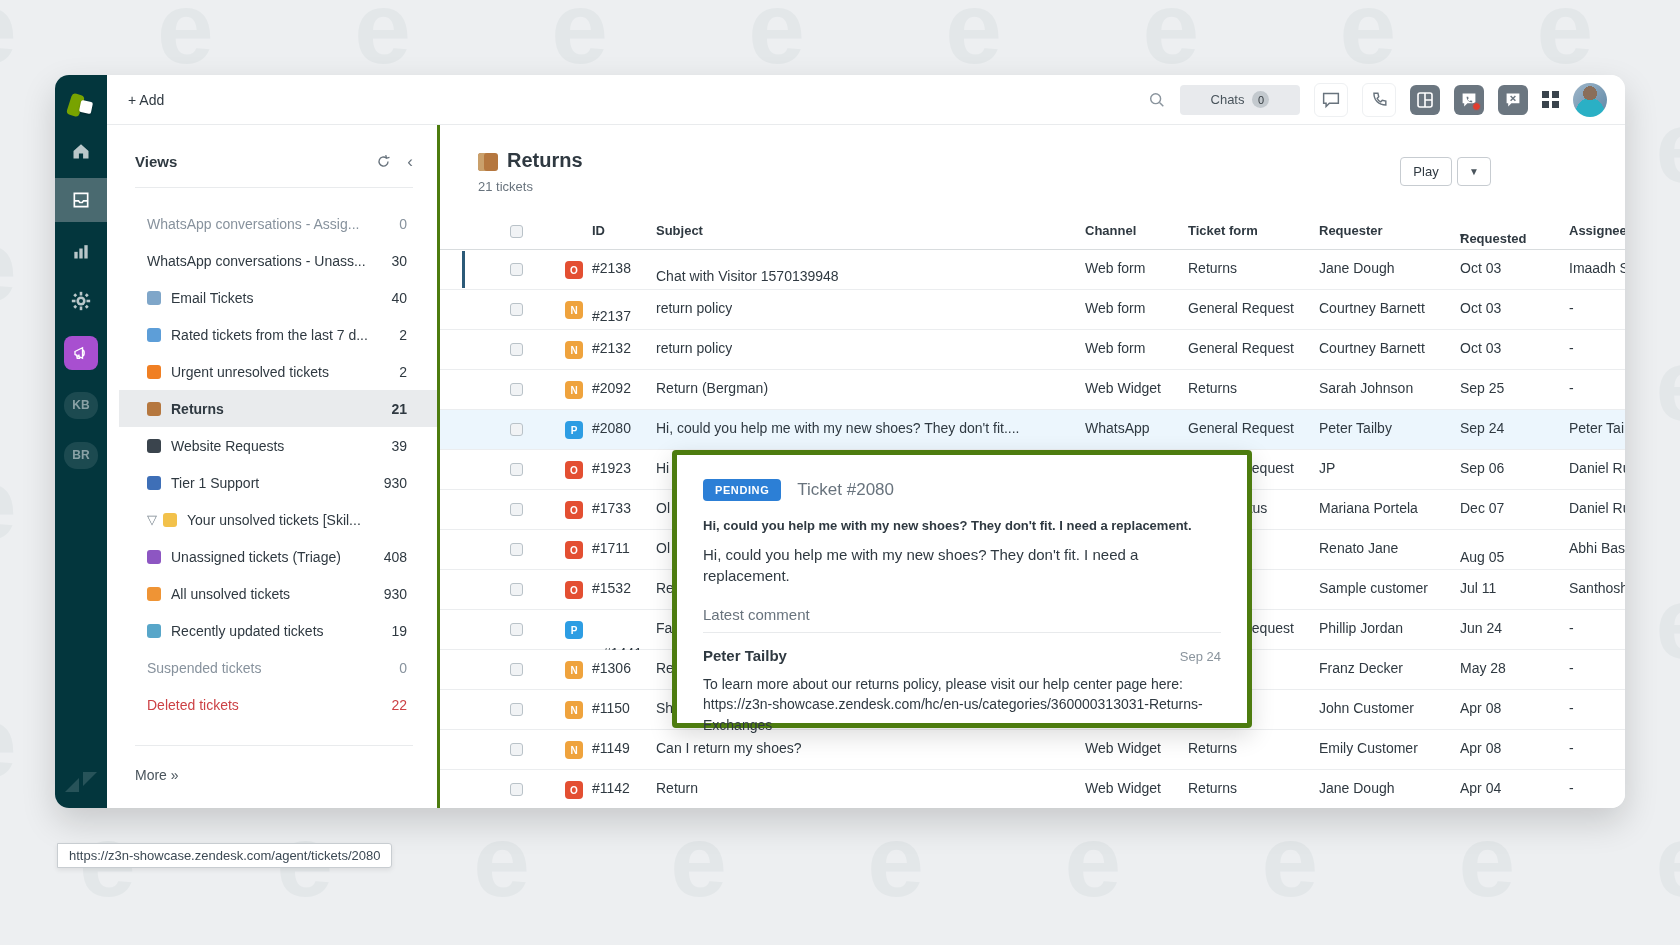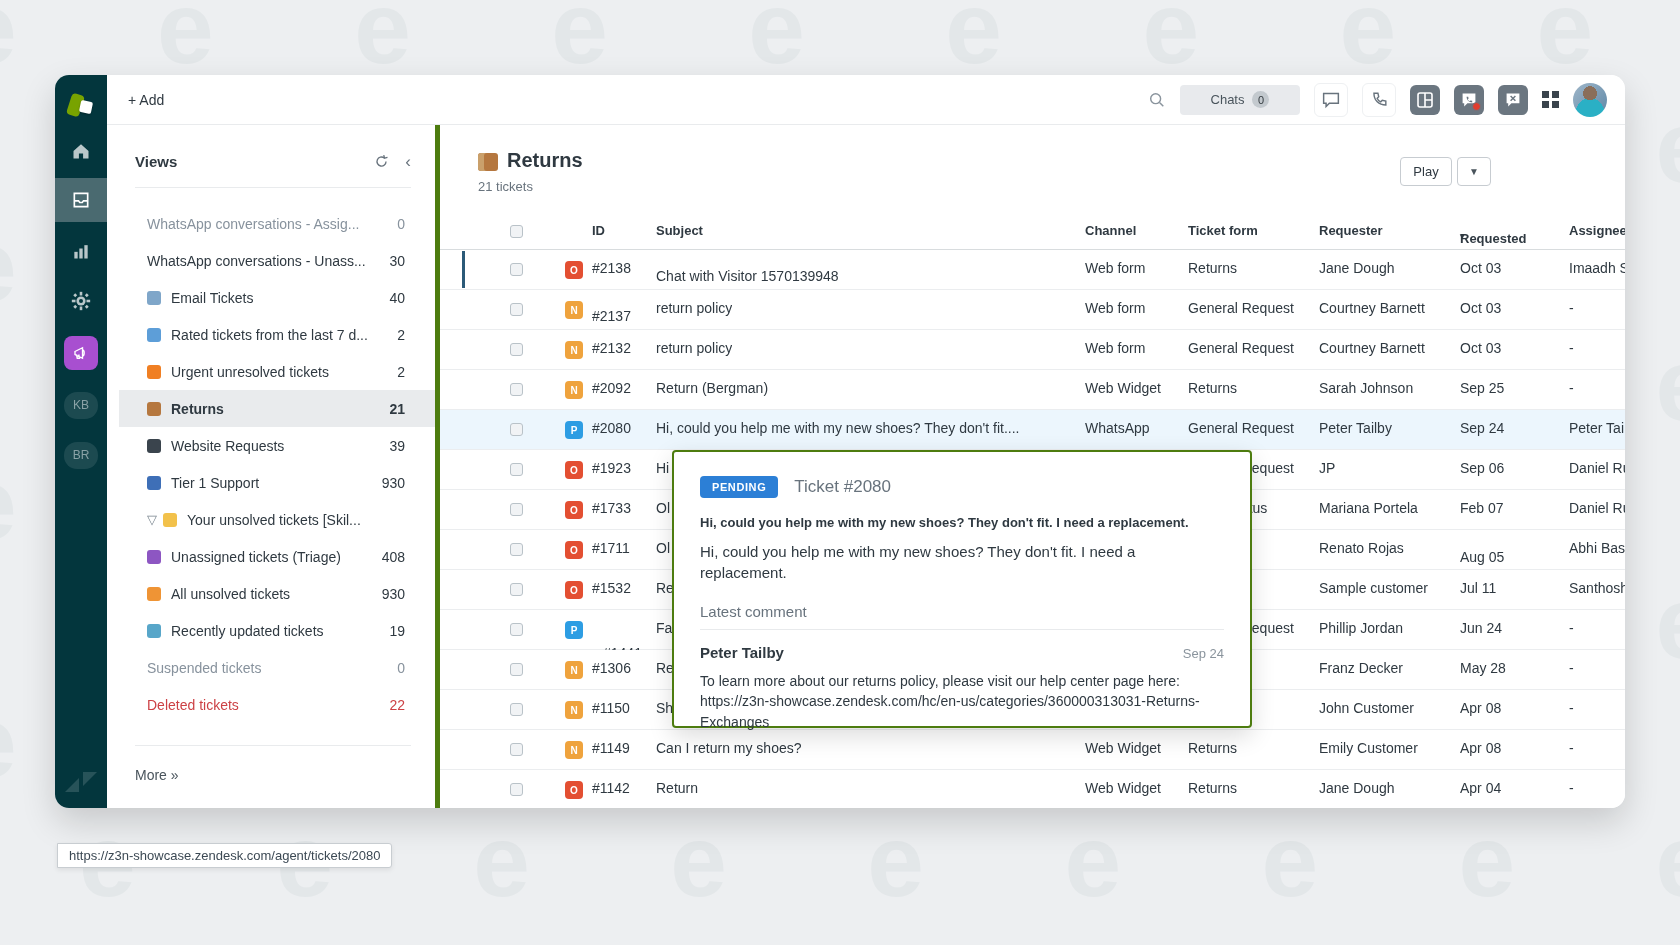--- a/index.html
+++ b/index.html
@@ -23,21 +23,21 @@
   .nav-rail { position:absolute; left:0; top:0; width:52px; height:100%;
               background:#03363d; }
   .rail-item { position:absolute; left:0; width:52px; display:flex; align-items:center; justify-content:center; }
   .rail-active { position:absolute; left:0; top:103px; width:52px; height:44px; background:#4a6a70; }
   .logo-mark { position:relative; width:30px; height:26px; }
   .logo-green { position:absolute; left:3px; top:2px; width:13px; height:22px; background:#78a300; border-radius:4px; transform:rotate(18deg); }
   .logo-white { position:absolute; left:14px; top:9px; width:12px; height:12px; background:#fff; border-radius:2px; transform:rotate(12deg); box-shadow:0 1px 2px rgba(0,0,0,.3); }
   .rail-icon svg { display:block; }
   .announce-btn { width:34px; height:34px; background:#a84fd0; border-radius:8px; display:flex; align-items:center; justify-content:center; }
   .rail-pill { width:34px; height:27px; background:rgba(255,255,255,.10); border-radius:13px;
-               color:#8aa2a6; font-size:12px; font-weight:400; display:flex; align-items:center; justify-content:center; }
+               color:#8aa2a6; font-size:12px; font-weight:700; display:flex; align-items:center; justify-content:center; }
   .rail-ghost { position:absolute; left:8px; bottom:14px; opacity:.14; }
   
   .top-bar { position:absolute; left:52px; right:0; top:0; height:50px; background:#fff;
              border-bottom:1px solid #e9ebed; display:flex; align-items:center;
              padding:0 18px 0 21px; border-radius:0 14px 0 0; }
   .add-btn { font-size:14px; color:#2f3941; }
   .tb-right { margin-left:auto; display:flex; align-items:center; gap:14px; }
   .chats-pill { width:120px; height:30px; background:#e8eaed; border-radius:4px; display:flex;
                 align-items:center; justify-content:center; gap:8px; font-size:13px; color:#49545c; }
   .chats-badge { width:17px; height:17px; border-radius:50%; background:#c3c9ce; color:#343b40;
@@ -49,21 +49,21 @@
   .red-dot { position:absolute; right:3px; bottom:4px; width:9px; height:9px; border-radius:50%;
              background:#e13d2e; border:1.5px solid #6b7680; }
   .apps-grid { display:grid; grid-template-columns:7px 7px; grid-gap:3px; }
   .apps-grid span { width:7px; height:7px; background:#39434c; }
   .avatar { width:34px; height:34px; border-radius:50%; overflow:hidden; position:relative;
             background:radial-gradient(circle at 50% 30%, #8a6e5a 0 7px, transparent 7px),
                        radial-gradient(circle at 50% 85%, #2ab0c5 0 14px, transparent 14px),
                        linear-gradient(135deg,#9fb6c9,#5d87a6); }
   
   .views-panel { position:absolute; left:52px; top:50px; width:333px; bottom:0; background:#fff;
-                 border-right:5px solid #4d7c0f; }
+                 border-right:3px solid #4d7c0f; }
   .views-head { position:absolute; left:28px; right:24px; top:28px; display:flex; align-items:center; }
   .views-title { font-size:15px; font-weight:700; color:#2f3941; }
   .views-head-icons { margin-left:auto; display:flex; align-items:center; gap:16px; color:#68737d; }
   .views-divider { position:absolute; left:28px; right:24px; top:62px; border-top:1px solid #e9ebed; }
   .views-list { position:absolute; left:0; right:0; top:80px;padding-left:12px; }
   .view-item { height:37px; display:flex; align-items:center; padding:0 30px 0 28px; font-size:14px; color:#2f3941; }
   .view-item.selected { background:#e9ebed; font-weight:700; }
   .view-item.muted, .view-item.muted .view-count { color:#87929d; }
   .view-item.danger, .view-item.danger .view-count { color:#cc4145; }
   .view-ic { width:14px; height:14px; border-radius:3px; margin-right:10px; flex:none; }
@@ -90,21 +90,21 @@
   .checkbox { position:absolute; width:13px; height:13px; border:1px solid #b9c2c8; border-radius:3px; background:#f1f3f5; }
   .ticket-row { position:absolute; left:385px; right:0; height:40px; border-bottom:1px solid #ebedef;
                 background:#fff; font-size:14px; color:#2f3941; }
   .ticket-row.hl { background:#ecf6fd; }
   .focus-bar { position:absolute; left:22px; top:1px; bottom:1px; width:3px; background:#2b5a78; }
   .cell { position:absolute; top:10px; white-space:nowrap; overflow:hidden; }
   .badge { position:absolute; top:11px; width:18px; height:18px; border-radius:4px; color:#fff;
            font-size:10px; font-weight:700; display:flex; align-items:center; justify-content:center; }
   
   .preview { position:absolute; left:617px; top:375px; width:580px; height:278px; background:#fff;
-             border:2px solid #4d7c0f; border-radius:4px; box-shadow:0 8px 24px rgba(0,0,0,.14);
+             border:5px solid #4d7c0f; border-radius:4px; box-shadow:0 8px 24px rgba(0,0,0,.14);
              padding:24px 26px; z-index:5; }
   .pv-head { display:flex; align-items:center; gap:16px; }
   .pv-badge { background:#2c7fd6; color:#fff; font-size:11px; font-weight:700; letter-spacing:.6px;
               border-radius:4px; padding:5px 12px; }
   .pv-ticket { font-size:17px; color:#68737d; }
   .pv-subject { margin-top:17px; font-size:13px; font-weight:700; color:#2f3941; }
   .pv-body { margin-top:11px; font-size:15px; line-height:1.4; color:#2f3941; max-width:505px; }
   .pv-latest { margin-top:20px; font-size:15px; color:#68737d; }
   .pv-hr { border-top:1px solid #e8eaec; margin-top:9px; }
   .pv-author-row { margin-top:14px; display:flex; align-items:baseline; }
@@ -420,31 +420,31 @@
         <span class="cell" style="left: 1129px; max-width: 75px;">Daniel Ru</span>
       </div>
       <div class="ticket-row" style="top: 415px;">
         <span class="checkbox" style="left: 70px; top: 13px;"></span>
         <span class="badge" style="left: 125px; background: rgb(227, 79, 50);">O</span>
         <span class="cell" style="left: 152px; max-width: 58px;">#1733</span>
         <span class="cell" style="left: 216px; max-width: 412px;">Ol</span>
         <span class="cell" style="left: 645px; max-width: 95px;"></span>
         <span class="cell" style="left: 748px; max-width: 124px;">Order Status</span>
         <span class="cell" style="left: 879px; max-width: 133px;">Mariana Portela</span>
-        <span class="cell" style="left: 1020px; max-width: 100px;">Feb 07</span>
+        <span class="cell" style="left: 1020px; max-width: 100px;">Dec 07</span>
         <span class="cell" style="left: 1129px; max-width: 75px;">Daniel Ru</span>
       </div>
       <div class="ticket-row" style="top: 455px;">
         <span class="checkbox" style="left: 70px; top: 13px;"></span>
         <span class="badge" style="left: 125px; background: rgb(227, 79, 50);">O</span>
         <span class="cell" style="left: 152px; max-width: 58px;">#1711</span>
         <span class="cell" style="left: 216px; max-width: 412px;">Ol</span>
         <span class="cell" style="left: 645px; max-width: 95px;"></span>
         <span class="cell" style="left: 748px; max-width: 124px;"></span>
-        <span class="cell" style="left: 879px; max-width: 133px;">Renato Rojas</span>
+        <span class="cell" style="left: 879px; max-width: 133px;">Renato Jane</span>
         <span class="cell" style="left: 1020px; max-width: 100px; margin-top: 9px;">Aug 05</span>
         <span class="cell" style="left: 1129px; max-width: 75px;">Abhi Bas</span>
       </div>
       <div class="ticket-row" style="top: 495px;">
         <span class="checkbox" style="left: 70px; top: 13px;"></span>
         <span class="badge" style="left: 125px; background: rgb(227, 79, 50);">O</span>
         <span class="cell" style="left: 152px; max-width: 58px;">#1532</span>
         <span class="cell" style="left: 216px; max-width: 412px;">Re</span>
         <span class="cell" style="left: 645px; max-width: 95px;"></span>
         <span class="cell" style="left: 748px; max-width: 124px;"></span>

